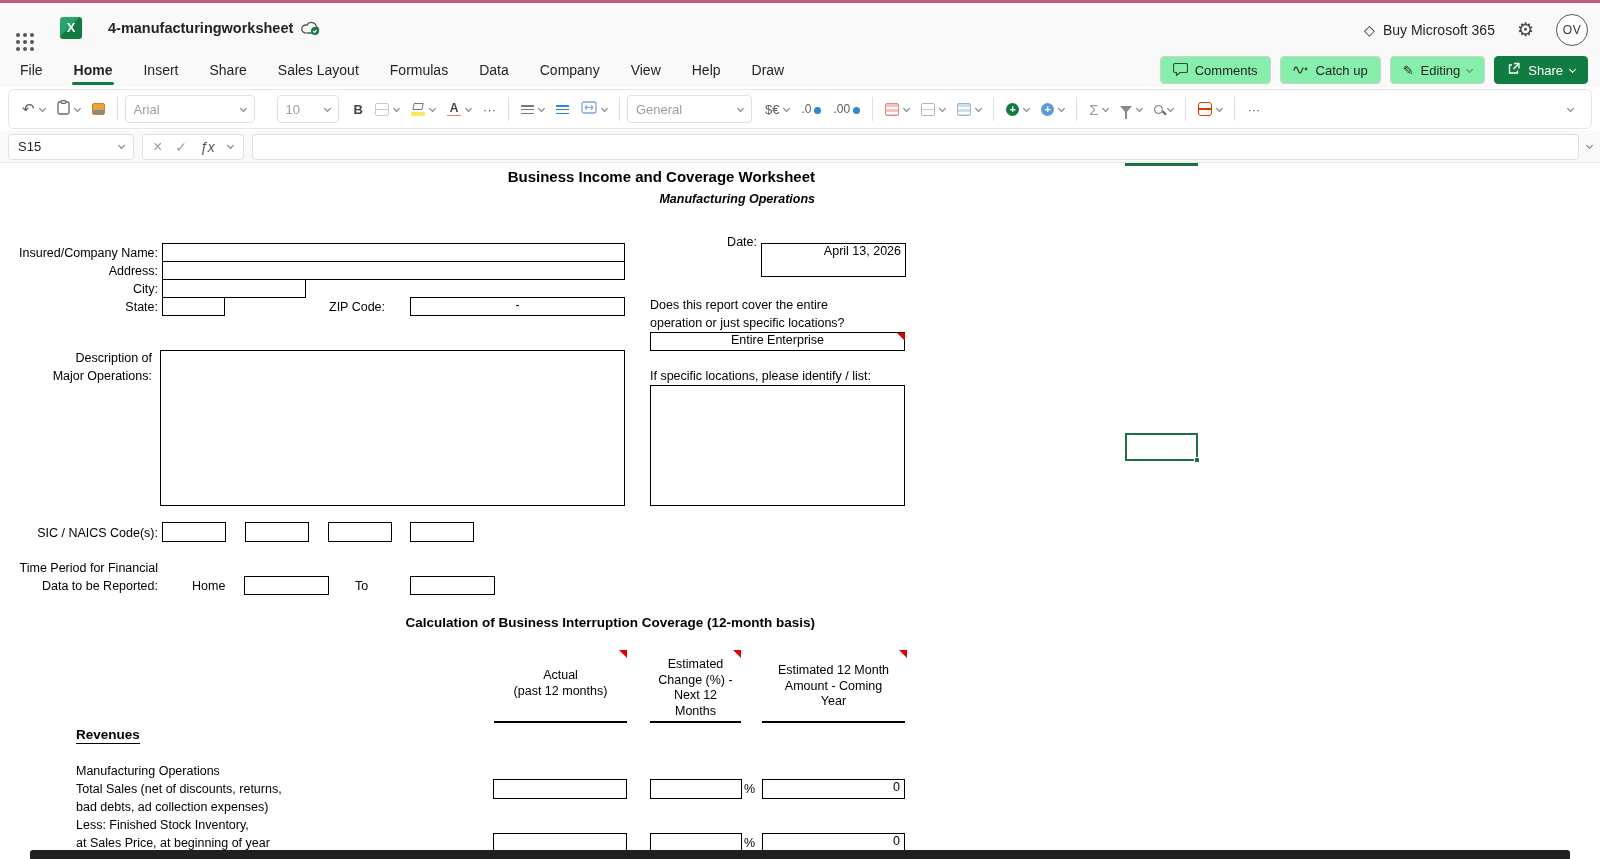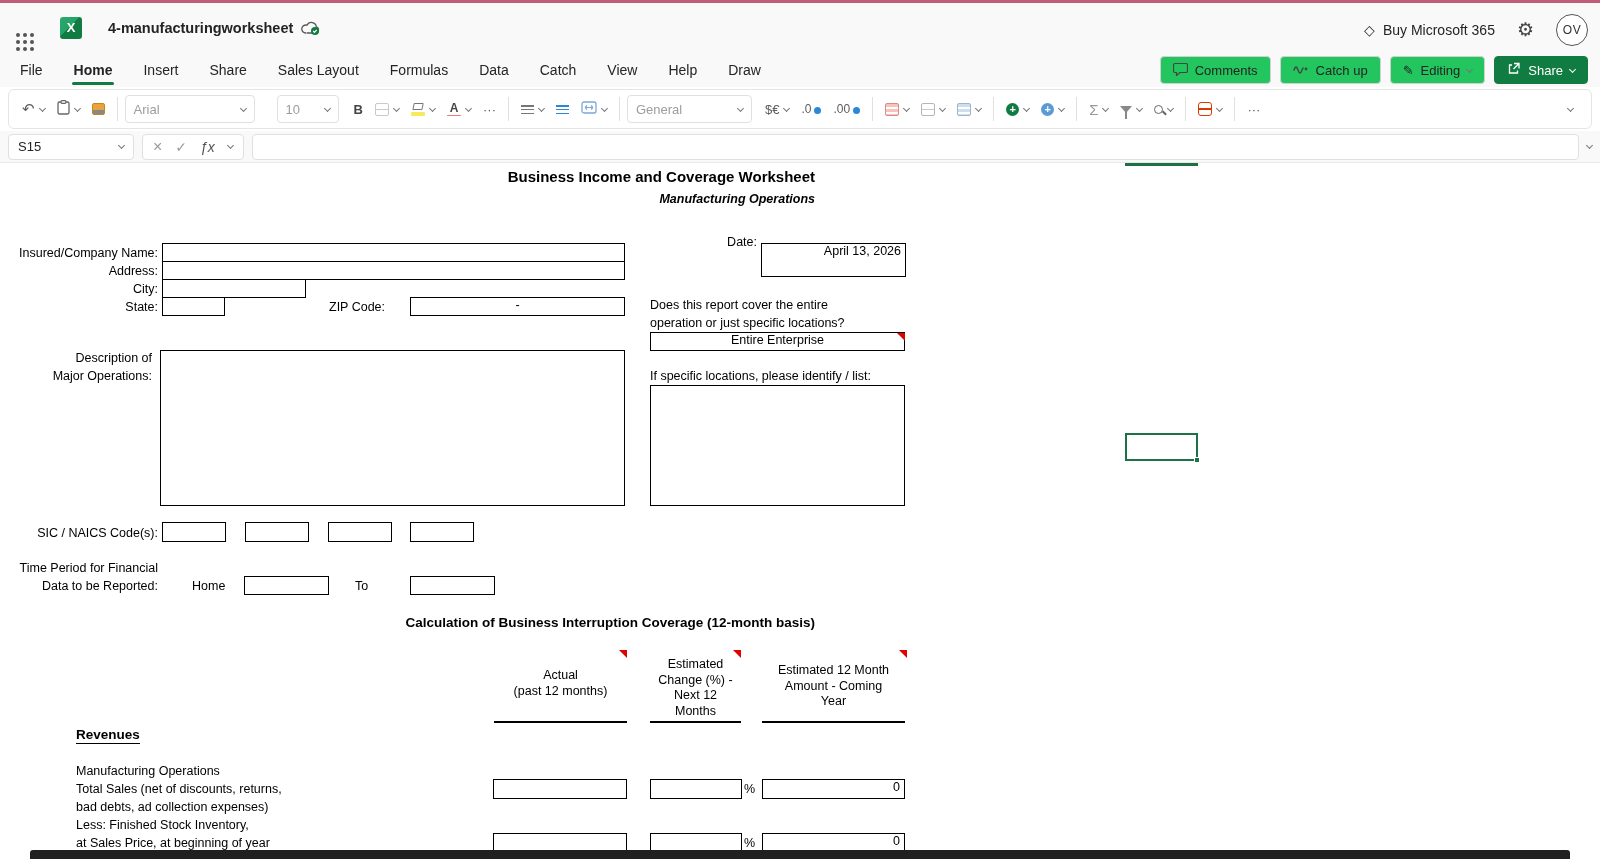--- a/index.html
+++ b/index.html
@@ -22,21 +22,21 @@
   .gear { font-size:19px; color:#444; }
   .avatar { width:32px; height:32px; border-radius:50%; border:1.5px solid #555; background:#fff;
     display:flex; align-items:center; justify-content:center; font-size:12px; color:#333; letter-spacing:.5px; }
 
   #menubar { position:absolute; left:0; top:52px; width:1600px; height:35px; background:#f9f9f9; display:flex; align-items:center; }
   .mtab { font-size:14px; color:#242424; margin-left:27px; position:relative; padding:6px 2px; cursor:default; }
   .mtab:first-child { margin-left:18px; }
   .mtab.active { font-weight:700; }
   .mtab.active::after { content:""; position:absolute; left:0; right:0; bottom:-1px; height:3px; border-radius:2px; background:#107c41; }
   #menu-right { position:absolute; right:12px; top:4px; display:flex; gap:9px; align-items:center; }
-  .pillbtn { height:28px; background:#22c55e; border:1px solid #d1d1d1; border-radius:4px; display:flex; align-items:center; gap:7px; padding:0 12px; font-size:13px; color:#242424; }
+  .pillbtn { height:28px; background:#86efac; border:1px solid #d1d1d1; border-radius:4px; display:flex; align-items:center; gap:7px; padding:0 12px; font-size:13px; color:#242424; }
   .pillbtn.green { background:#107c41; border-color:#107c41; color:#fff; }
 
   #toolbar { position:absolute; left:8px; top:89px; width:1584px; height:40px; background:#fff; border:1px solid #e5e5e5; border-radius:6px;
     display:flex; align-items:center; padding:0 8px; gap:2px; }
   .tbtn { height:30px; display:flex; align-items:center; gap:5px; padding:0 5px; border-radius:4px; color:#555; font-size:13px; }
   .tdiv { width:1px; height:24px; background:#e0e0e0; margin:0 5px; }
   .chev { display:inline-block; width:5px; height:5px; border-right:1.4px solid #777; border-bottom:1.4px solid #777; transform:rotate(45deg); margin-bottom:2px; }
   .selbox { height:28px; border:1px solid #e0e0e0; border-radius:4px; background:#fff; color:#9d9d9d; font-size:13px; display:flex; align-items:center; justify-content:space-between; padding:0 8px; }
   .glyph { font-size:15px; color:#5c5c5c; }
   .gridico { width:14px; height:13px; border:1px solid #c9c9c9; border-radius:2px;
@@ -107,21 +107,21 @@
 </div>
 
 <div id="menubar">
   <span class="mtab">File</span>
   <span class="mtab active">Home</span>
   <span class="mtab">Insert</span>
   <span class="mtab">Share</span>
   <span class="mtab">Sales Layout</span>
   <span class="mtab">Formulas</span>
   <span class="mtab">Data</span>
-  <span class="mtab">Catch</span>
+  <span class="mtab">Company</span>
   <span class="mtab">View</span>
   <span class="mtab">Help</span>
   <span class="mtab">Draw</span>
   <div id="menu-right">
     <span class="pillbtn">
       <span><svg width="15" height="14" viewBox="0 0 15 14">
             <path d="M2 1.5 h11 a1.5 1.5 0 0 1 1.5 1.5 v6 a1.5 1.5 0 0 1-1.5 1.5 h-6 l-3.5 3 v-3 h-1.5 a1.5 1.5 0 0 1-1.5-1.5 v-6 a1.5 1.5 0 0 1 1.5-1.5 z" fill="none" stroke="#444" stroke-width="1.2"></path>
           </svg></span>
       <span>Comments</span>
     </span>

